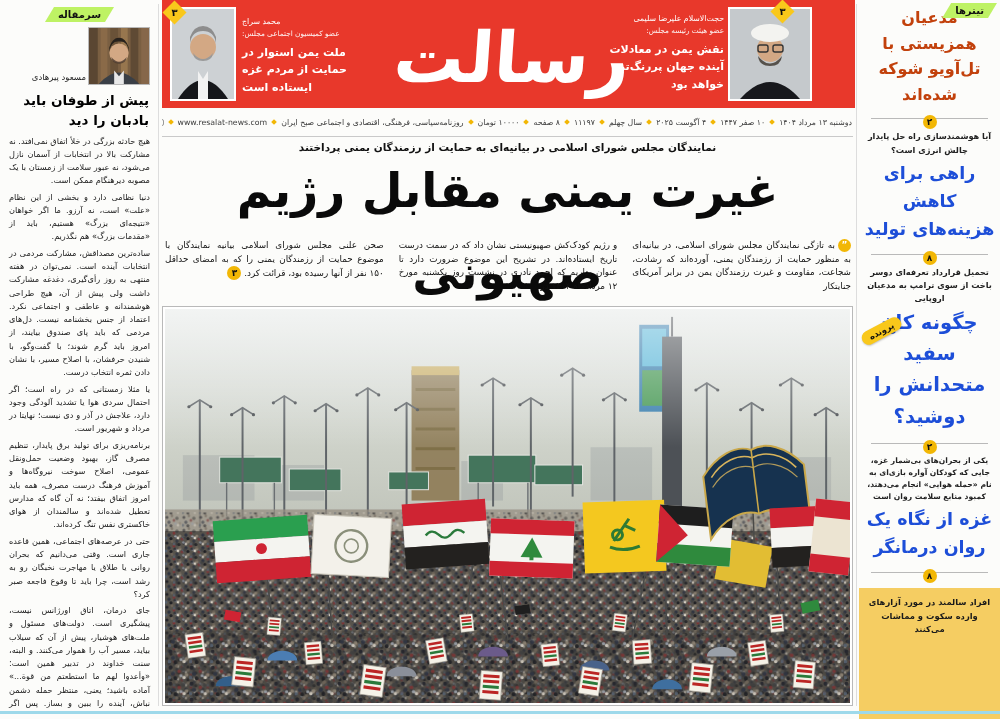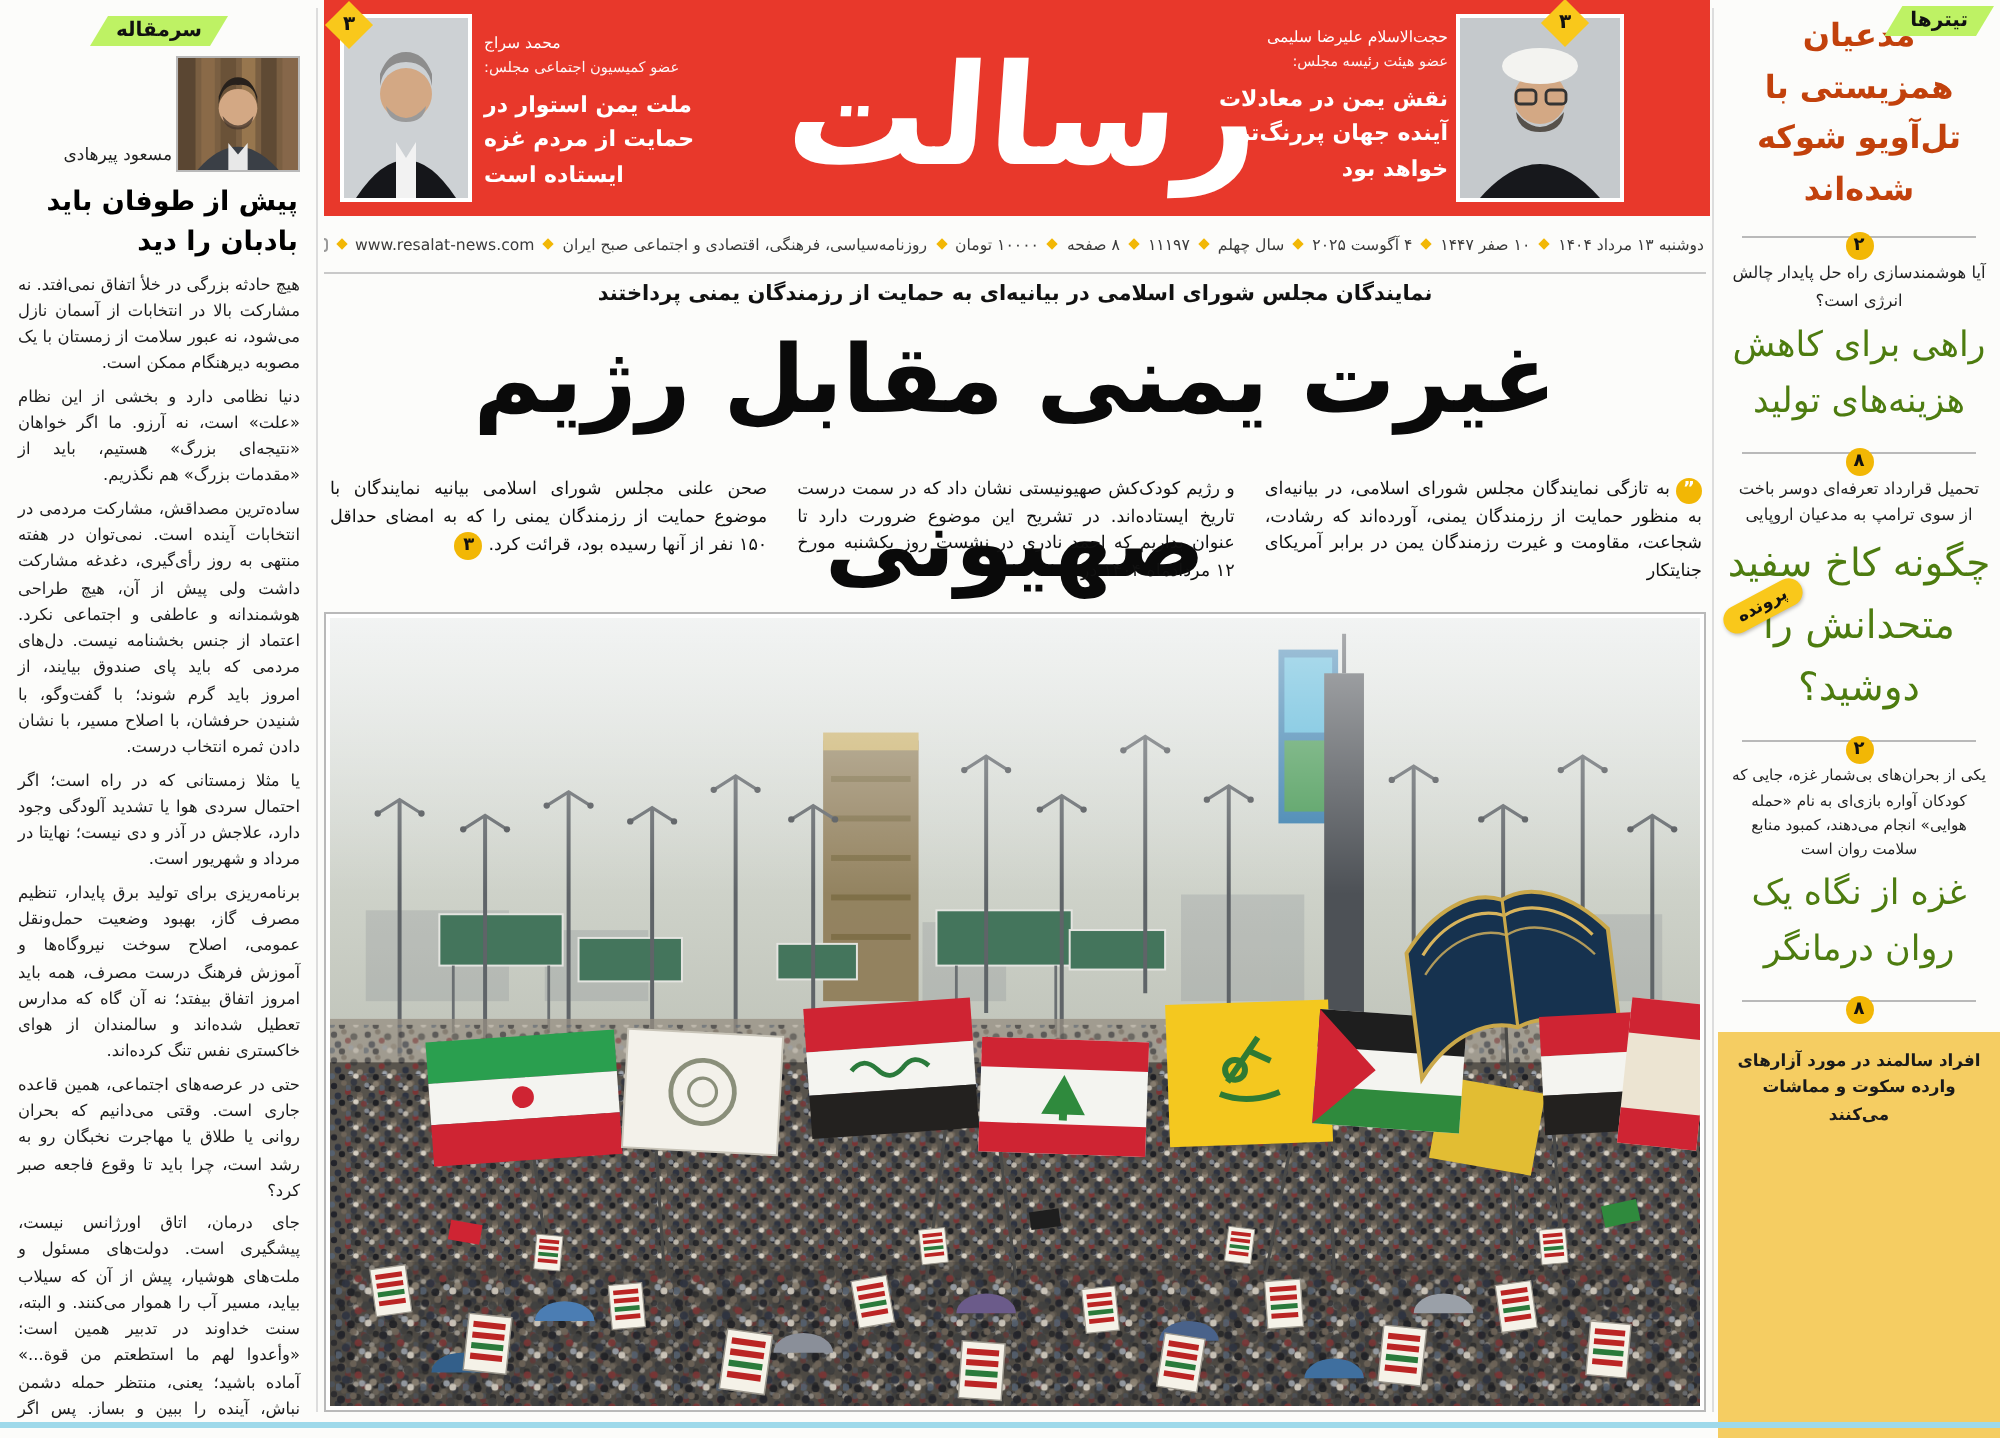--- a/index.html
+++ b/index.html
@@ -61,22 +61,22 @@
 .sidebar{position:absolute;left:859px;top:0;width:141px;height:719px;text-align:center;overflow:hidden}
 .sb-tab{position:absolute;right:3px;top:3px}
 .sb-item1{margin-top:27px;display:flex;gap:4px;padding:0 5px;align-items:flex-end}
 .q-photo{width:66px;height:60px;border:1px solid #c8c2b2;flex:none;background:#fff}
 .q-photo svg{width:100%;height:100%;display:block}
 .q-caption{flex:1;font-size:7.2px;line-height:1.65;color:#222;padding-bottom:3px}
 .sb-h{font-size:16px;font-weight:800;line-height:1.6;color:#c2410c;padding:0 2px;margin-top:5px}
 .sb-div{position:relative;height:16px;margin:3px 12px}
 .sb-div::before{content:"";position:absolute;left:0;right:0;top:8px;height:1px;background:#b9b9b9}
 .sb-div .pbadge{position:relative;z-index:1}
-.sb-k{font-size:8.2px;font-weight:400;line-height:1.6;color:#222;padding:0 7px;margin-top:4px}
-.sb-h2{font-size:17.5px;font-weight:400;line-height:1.6;color:#4d7c0f;margin-top:2px}
+.sb-k{font-size:8.2px;font-weight:700;line-height:1.6;color:#222;padding:0 7px;margin-top:4px}
+.sb-h2{font-size:17.5px;font-weight:700;line-height:1.6;color:#1d4ed8;margin-top:2px}
 .sb-item3{position:relative}
 .ribbon{position:absolute;left:1px;top:58px;background:#f9c81b;border-radius:9px;padding:2px 8px;font-size:8.5px;font-weight:700;color:#111;transform:rotate(-28deg);box-shadow:0 1px 2px rgba(0,0,0,.25);z-index:2}
 
 
 .feature{margin-top:8px;background:#f5cd62;padding:8px 6px 24px;position:relative;height:214px}
 .f-k{font-size:8.4px;font-weight:700;line-height:1.6;color:#1a1a1a}
 
 
 .footer-line{position:absolute;left:0;top:711px;width:1000px;height:3px;background:#9ed9ea}
 </style>

